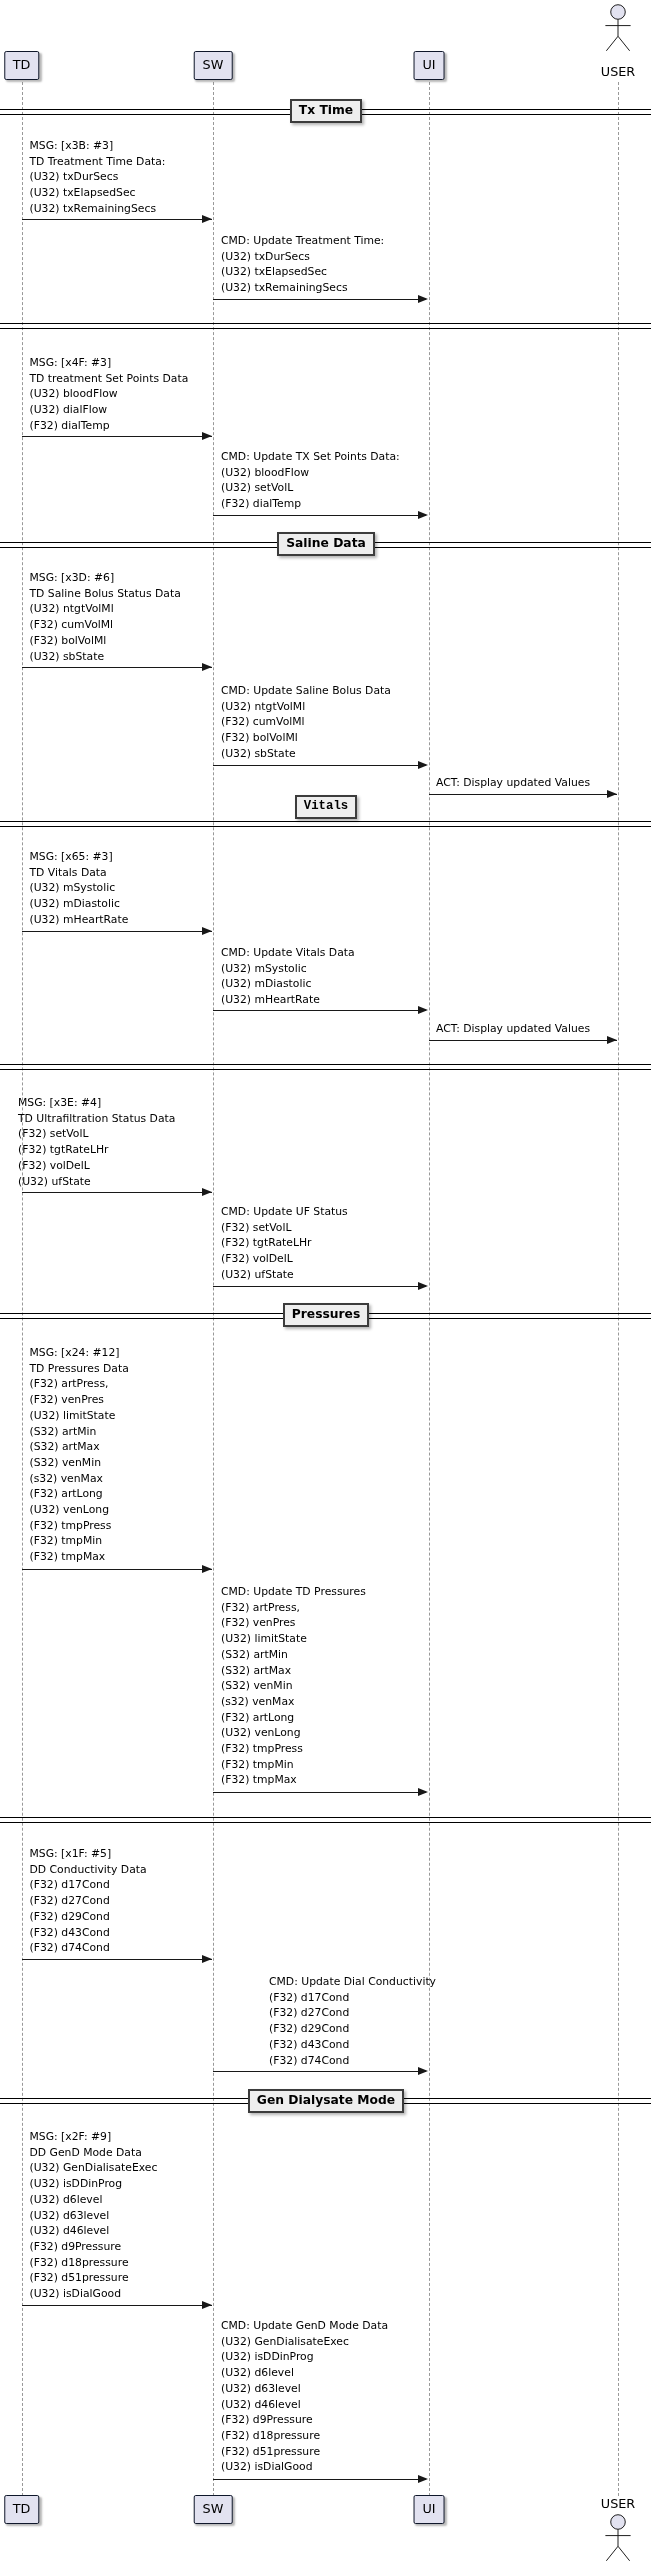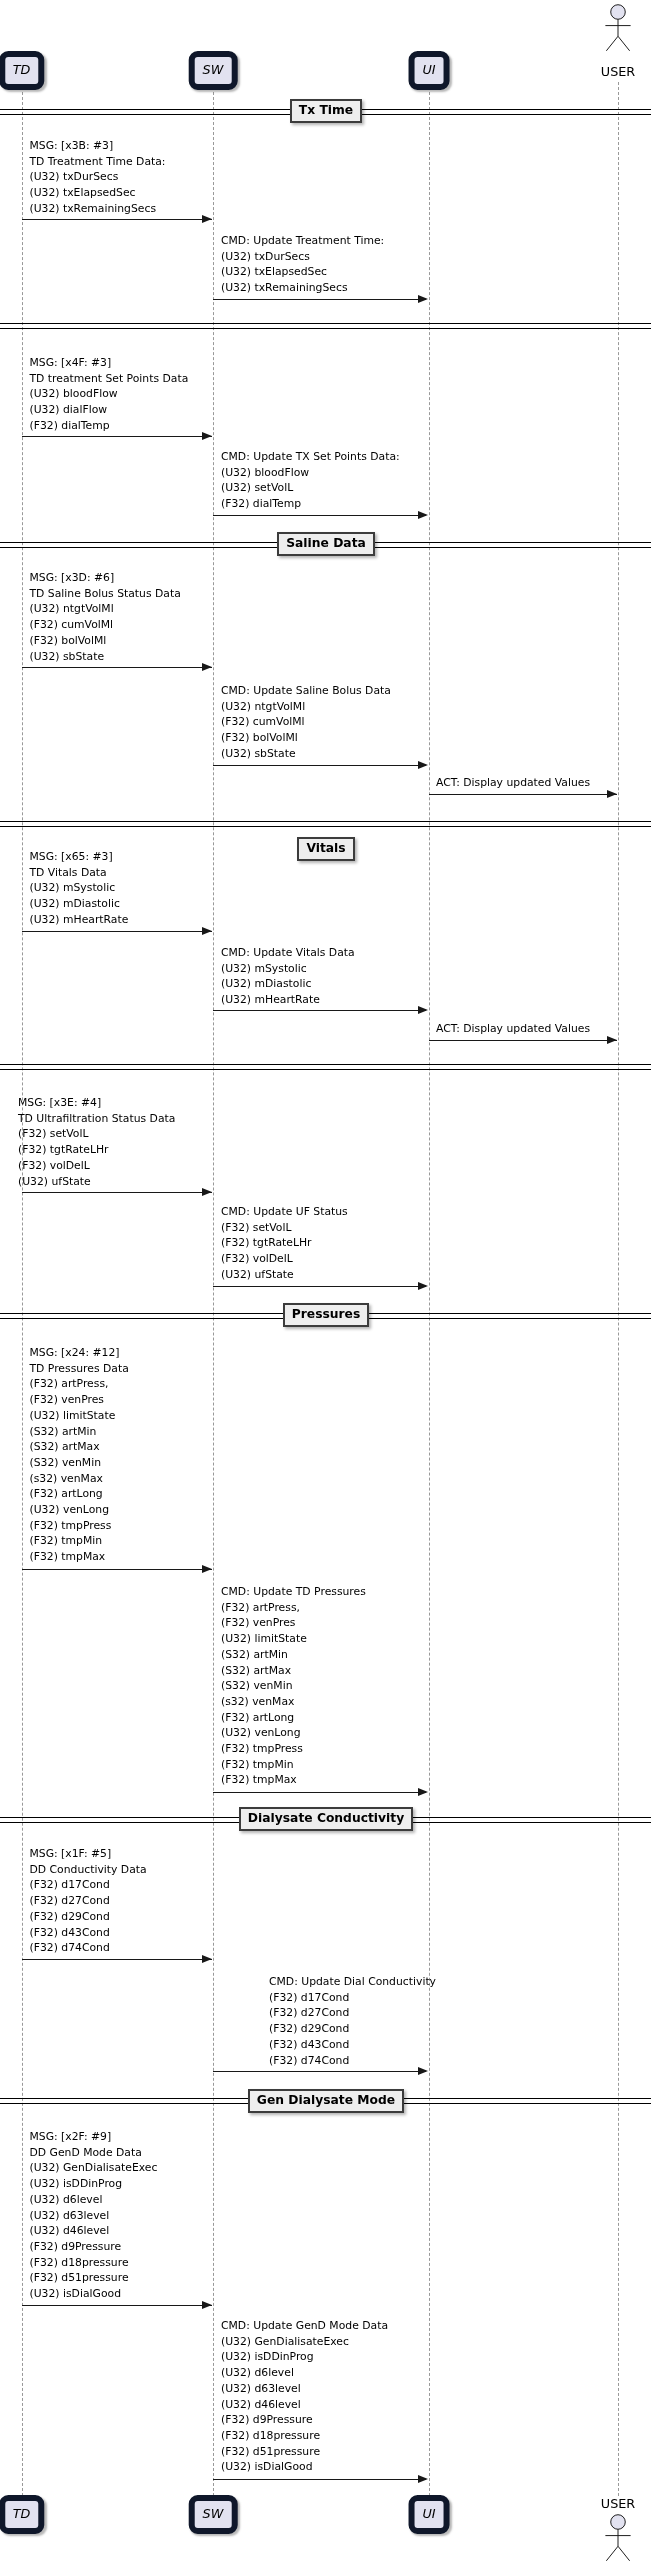--- a/index.html
+++ b/index.html
@@ -7,24 +7,23 @@
     position:relative;
     width:652px;height:2576px;
     background:#fff;
     font-family:"DejaVu Sans","Liberation Sans",sans-serif;
     color:#000;
     overflow:hidden;
   }
   .lifeline{position:absolute;width:0;border-left:1px dashed #999;}
   .pbox{
     position:absolute;transform:translateX(-50%);
-    background:#E2E2F0;border:6px solid #0f172a;border-radius:9px;
+    background:#E2E2F0;border:1px solid #0f172a;border-radius:2px;
     padding:6.9px 7.9px;font-size:12.8px;line-height:12.8px;white-space:nowrap;
     box-shadow:2px 2px 2px rgba(100,100,100,.45);
-    font-style:italic;
   }
   .actor-label{
     position:absolute;transform:translateX(-50%);
     font-size:12.8px;line-height:13.8px;white-space:nowrap;text-align:center;
   }
   .divlines{position:absolute;left:0;right:0;height:3.9px;border-top:1px solid #000;border-bottom:1px solid #000;}
   .divwrap{position:absolute;left:0;right:0;text-align:center;}
   .divlabel{
     display:inline-block;background:#EEEEEE;border:2px solid #3c3c3c;
     padding:2.9px 6.9px;font-size:12.3px;font-weight:bold;line-height:13.8px;white-space:nowrap;
@@ -110,21 +109,21 @@
 (U32) ntgtVolMl
 (F32) cumVolMl
 (F32) bolVolMl
 (U32) sbState</div>
     <div class="msgline" style="left: 213px; width: 213px; top: 765px;"></div>
     <div class="msghead" style="left: 418px; top: 761px;"></div>
     <div class="msgtext" style="left: 436px; top: 775px;">ACT: Display updated Values</div>
     <div class="msgline" style="left: 429px; width: 188px; top: 794px;"></div>
     <div class="msghead" style="left: 607px; top: 790px;"></div>
     <div class="divlines" style="top: 821px;"></div>
-    <div class="divwrap" style="top: 837px;"><span class="divlabel">Vitals</span></div>
+    <div class="divwrap" style="top: 795px; font-family: Liberation Mono, monospace;"><span class="divlabel">Vitals</span></div>
     <div class="msgtext" style="left: 29.5px; top: 849px;">MSG: [x65: #3]
 TD Vitals Data
 (U32) mSystolic
 (U32) mDiastolic
 (U32) mHeartRate</div>
     <div class="msgline" style="left: 21.6px; width: 190px; top: 931px;"></div>
     <div class="msghead" style="left: 202px; top: 927px;"></div>
     <div class="msgtext" style="left: 221px; top: 945px;">CMD: Update Vitals Data
 (U32) mSystolic
 (U32) mDiastolic
@@ -177,21 +176,20 @@
 (S32) venMin
 (s32) venMax
 (F32) artLong
 (U32) venLong
 (F32) tmpPress
 (F32) tmpMin
 (F32) tmpMax</div>
     <div class="msgline" style="left: 213px; width: 213px; top: 1792px;"></div>
     <div class="msghead" style="left: 418px; top: 1788px;"></div>
     <div class="divlines" style="top: 1817px;"></div>
-    <div class="divwrap" style="top: 1807px;"><span class="divlabel">Dialysate Conductivity</span></div>
     <div class="msgtext" style="left: 29.5px; top: 1846px;">MSG: [x1F: #5]
 DD Conductivity Data
 (F32) d17Cond
 (F32) d27Cond
 (F32) d29Cond
 (F32) d43Cond
 (F32) d74Cond</div>
     <div class="msgline" style="left: 21.6px; width: 190px; top: 1959px;"></div>
     <div class="msghead" style="left: 202px; top: 1955px;"></div>
     <div class="msgtext" style="left: 221px; top: 1974px; margin-left: 48px;">CMD: Update Dial Conductivity

